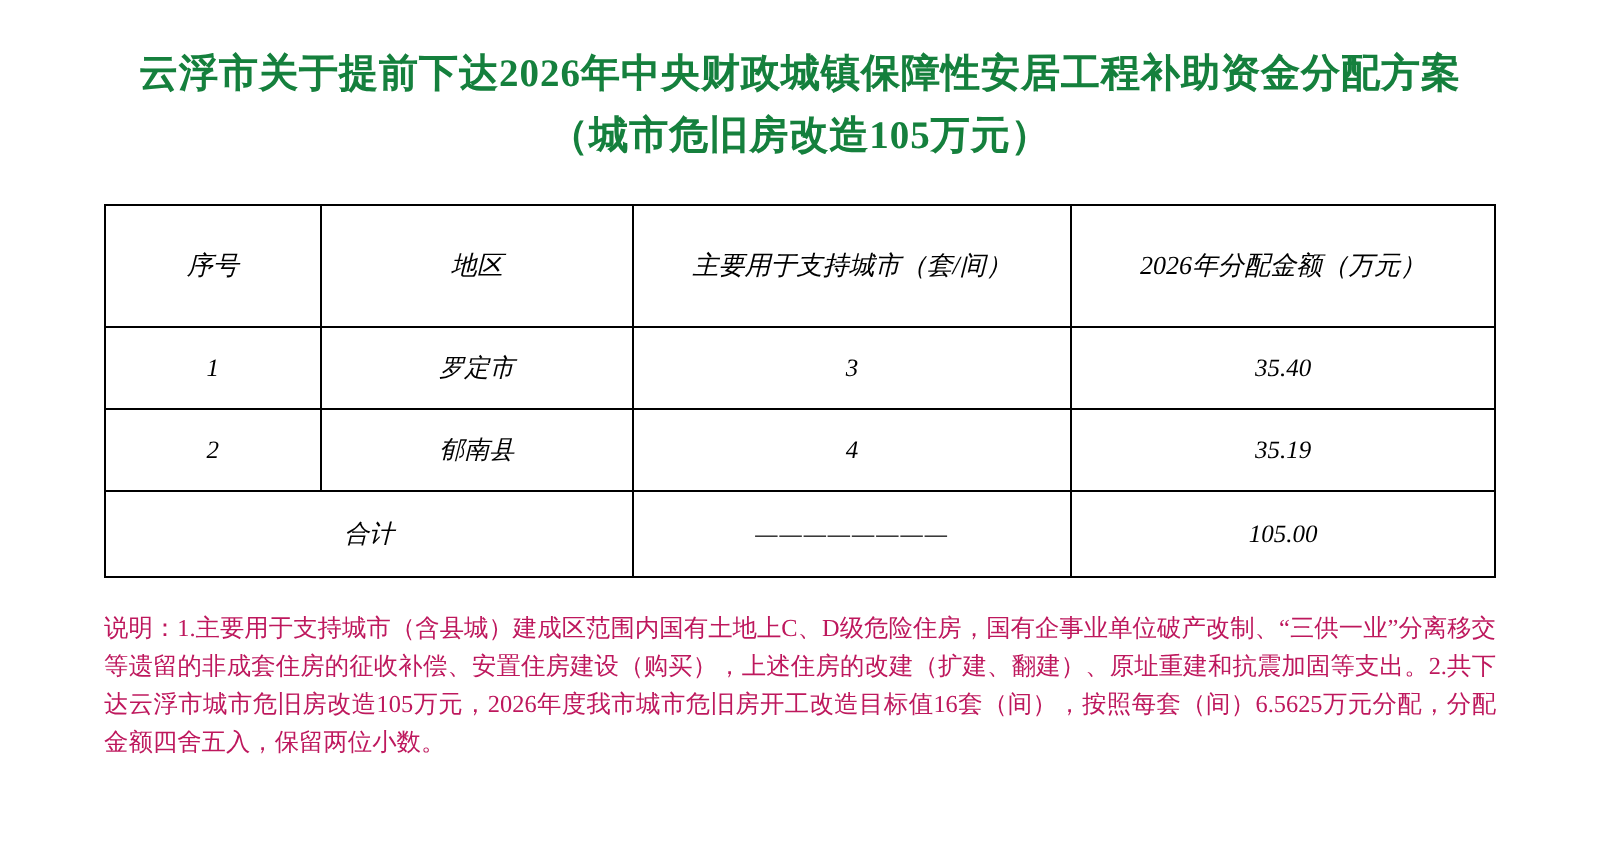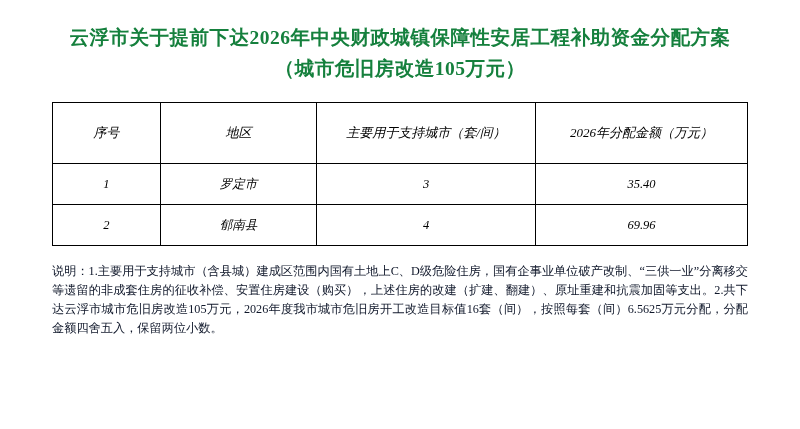--- a/index.html
+++ b/index.html
@@ -66,21 +66,21 @@
   .dash-cell {
     letter-spacing: 1px;
     font-size: 12.5px;
   }
   .note {
     margin: 16px 52px 0 52px;
     font-size: 12.2px;
     line-height: 19px;
     text-align: justify;
     font-family: "Liberation Serif", "DejaVu Serif", serif;
-    color: #0f172a;
+    color: #be185d;
   }
   .note p {
     margin: 0;
     text-indent: 0;
   }
 </style>
 </head>
 <body>
 
 <div class="page">
@@ -107,21 +107,26 @@
         <tr>
           <td>1</td>
           <td>罗定市</td>
           <td>3</td>
           <td>35.40</td>
         </tr>
         <tr>
           <td>2</td>
           <td>郁南县</td>
           <td>4</td>
-          <td>69.96</td>
+          <td>35.19</td>
+        </tr>
+        <tr class="total-row">
+          <td colspan="2">合计</td>
+          <td class="dash-cell">————————</td>
+          <td>105.00</td>
         </tr>
       </tbody>
     </table>
   </div>
 
   <div class="note">
     <p>说明：1.主要用于支持城市（含县城）建成区范围内国有土地上C、D级危险住房，国有企事业单位破产改制、“三供一业”分离移交等遗留的非成套住房的征收补偿、安置住房建设（购买），上述住房的改建（扩建、翻建）、原址重建和抗震加固等支出。2.共下达云浮市城市危旧房改造105万元，2026年度我市城市危旧房开工改造目标值16套（间），按照每套（间）6.5625万元分配，分配金额四舍五入，保留两位小数。</p>
   </div>
 
 </div>

